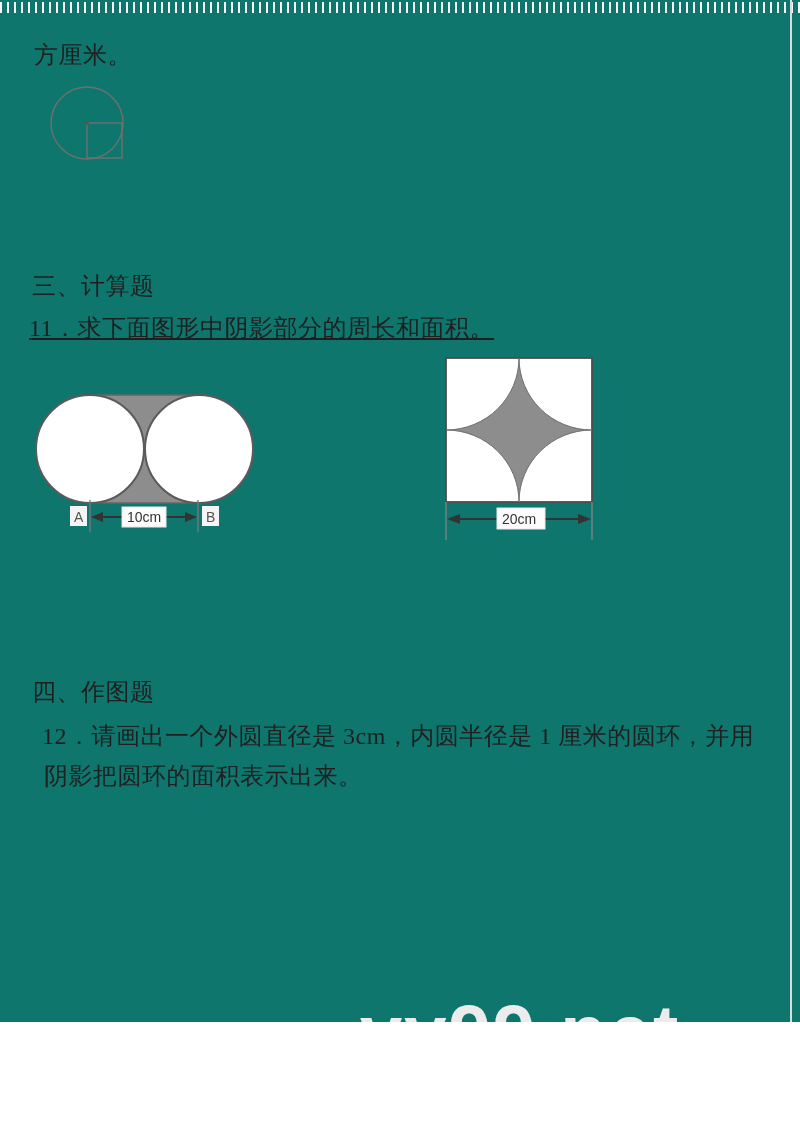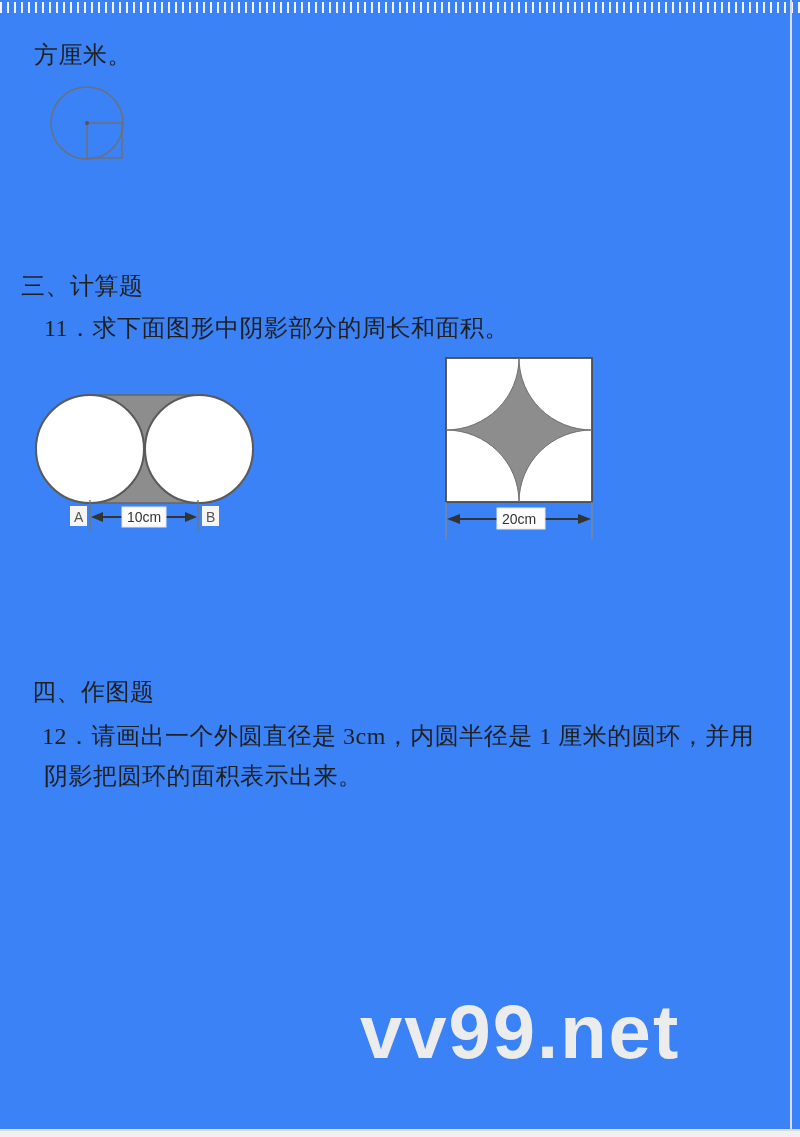--- a/index.html
+++ b/index.html
@@ -1,19 +1,19 @@
 <!DOCTYPE html>
 <html><head>
 <meta charset="utf-8">
 <style>
   html,body{margin:0;padding:0;background:#ffffff;}
   #page{
     position:relative;
-    width:800px;height:1137px;
-    background:#3b82f6;
+    width:800px;height:1022px;
+    background:#0f766e;
     overflow:hidden;
     font-family:"Liberation Serif","DejaVu Serif",serif;
     color:#1f1f1f;
   }
   .txt{
     position:absolute;
     font-size:24px;
     line-height:1.25;
     letter-spacing:0.5px;
     white-space:nowrap;
@@ -65,23 +65,23 @@
 
   <div class="txt" style="left:34px;top:40px;">方厘米。</div>
 
   <svg class="fig" style="left:45px;top:83px;" width="95" height="95" viewBox="0 0 95 95">
     <circle cx="42" cy="40" r="36" fill="none" stroke="#6f6f6f" stroke-width="1.4"></circle>
     <rect x="42" y="40" width="35" height="35" fill="none" stroke="#6f6f6f" stroke-width="1.4"></rect>
     <circle cx="42" cy="40" r="2" fill="#555555"></circle>
   </svg>
 
 
-  <div class="txt" style="left:21px;top:271px;">三、计算题</div>
+  <div class="txt" style="left:32px;top:271px;">三、计算题</div>
 
-  <div class="txt" style="left:44px;top:313px;">11．求下面图形中阴影部分的周长和面积。</div>
+  <div class="txt" style="left:29px;top:313px;text-decoration:underline;">11．求下面图形中阴影部分的周长和面积。</div>
 
   <svg class="fig" style="left:30px;top:390px;" width="230" height="150" viewBox="0 0 230 150">
     <path d="M 60 5 L 169 5 A 54 54 0 0 1 169 113 L 60 113 A 54 54 0 0 1 60 5 Z" stroke="#666666" stroke-width="1.5" fill="#8d8d8d"></path>
     <circle cx="60" cy="59" r="54" fill="#ffffff" stroke="#5a5a5a" stroke-width="2"></circle>
     <circle cx="169" cy="59" r="54" fill="#ffffff" stroke="#5a5a5a" stroke-width="2"></circle>
 
     <line x1="60" y1="110" x2="60" y2="142" stroke="#777777" stroke-width="1.4"></line>
     <line x1="168" y1="110" x2="168" y2="142" stroke="#777777" stroke-width="1.4"></line>
 
     <line x1="70" y1="127" x2="158" y2="127" stroke="#333333" stroke-width="2"></line>

